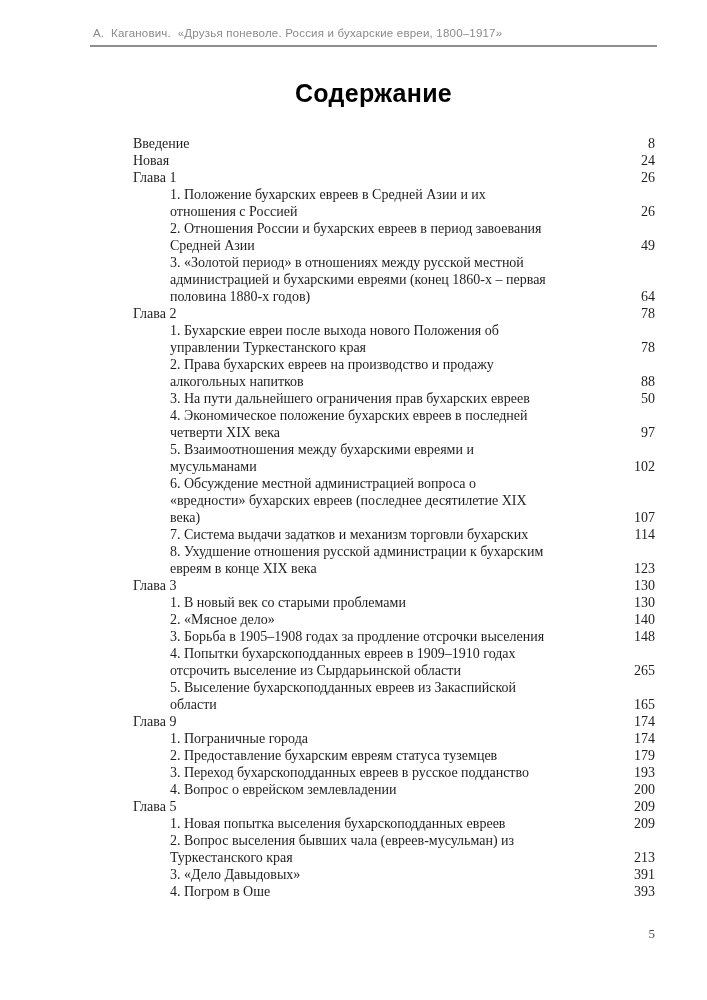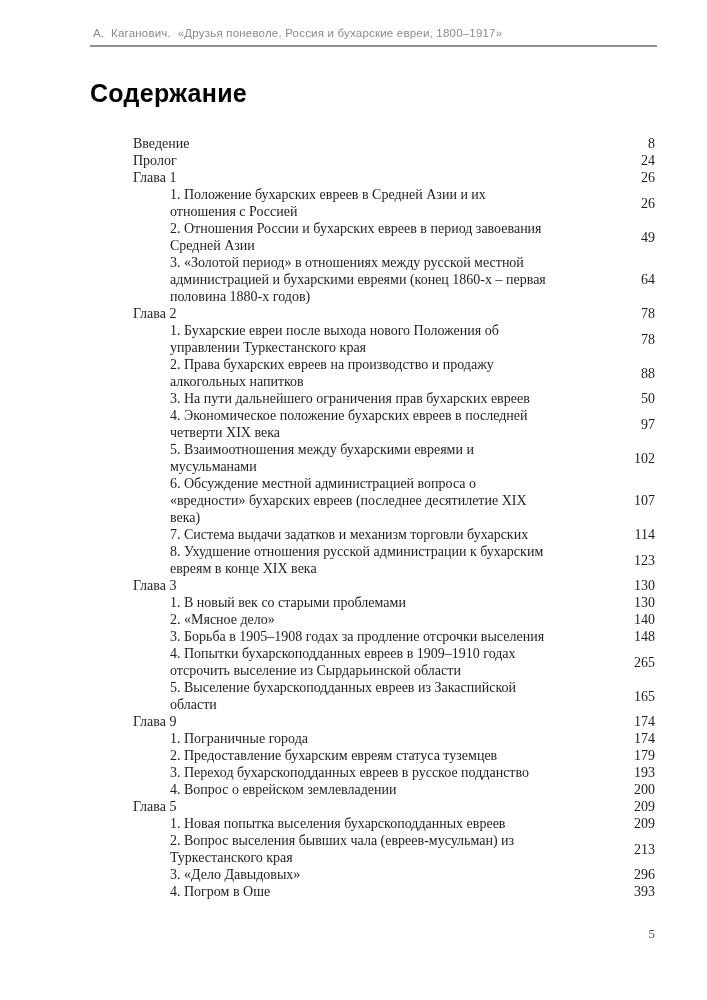--- a/index.html
+++ b/index.html
@@ -31,36 +31,36 @@
     top: 45px;
     width: 567px;
     height: 2px;
     background: #8f8f8f;
   }
   .doc-title {
     position: absolute;
     left: 90px;
     top: 79px;
     width: 567px;
-    text-align: left;
+    text-align: center;
     font-family: "Liberation Sans", sans-serif;
     font-weight: 700;
     font-size: 25px;
     color: #000000;
     letter-spacing: 0.3px;
   }
   .toc {
     position: absolute;
     left: 133px;
     top: 135px;
     width: 522px;
   }
   .toc-row {
     display: flex;
-    align-items: center;
+    align-items: flex-end;
     font-size: 14px;
     line-height: 17px;
     color: #1e1e1e;
   }
   .toc-title {
     flex: 1 1 auto;
     white-space: pre-line;
     padding-right: 12px;
   }
   .toc-row.level-1 .toc-title {
@@ -92,21 +92,21 @@
   <div class="head-rule"></div>
 
   <h1 class="doc-title" style="margin:0;">Содержание</h1>
 
   <div class="toc">
       <div class="toc-row level-0">
       <div class="toc-title">Введение</div>
       <div class="toc-page">8</div>
     </div>
       <div class="toc-row level-0">
-      <div class="toc-title">Пролог</div>
+      <div class="toc-title">Новая</div>
       <div class="toc-page">24</div>
     </div>
       <div class="toc-row level-0">
       <div class="toc-title">Глава 1</div>
       <div class="toc-page">26</div>
     </div>
       <div class="toc-row level-1">
       <div class="toc-title">1. Положение бухарских евреев в Средней Азии и их
 отношения с Россией</div>
       <div class="toc-page">26</div>
@@ -219,21 +219,21 @@
       <div class="toc-title">1. Новая попытка выселения бухарскоподданных евреев</div>
       <div class="toc-page">209</div>
     </div>
       <div class="toc-row level-1">
       <div class="toc-title">2. Вопрос выселения бывших чала (евреев-мусульман) из
 Туркестанского края</div>
       <div class="toc-page">213</div>
     </div>
       <div class="toc-row level-1">
       <div class="toc-title">3. «Дело Давыдовых»</div>
-      <div class="toc-page">296</div>
+      <div class="toc-page">391</div>
     </div>
       <div class="toc-row level-1">
       <div class="toc-title">4. Погром в Оше</div>
       <div class="toc-page">393</div>
     </div>
     </div>
 
   <div class="folio">5</div>
 
 </div>

